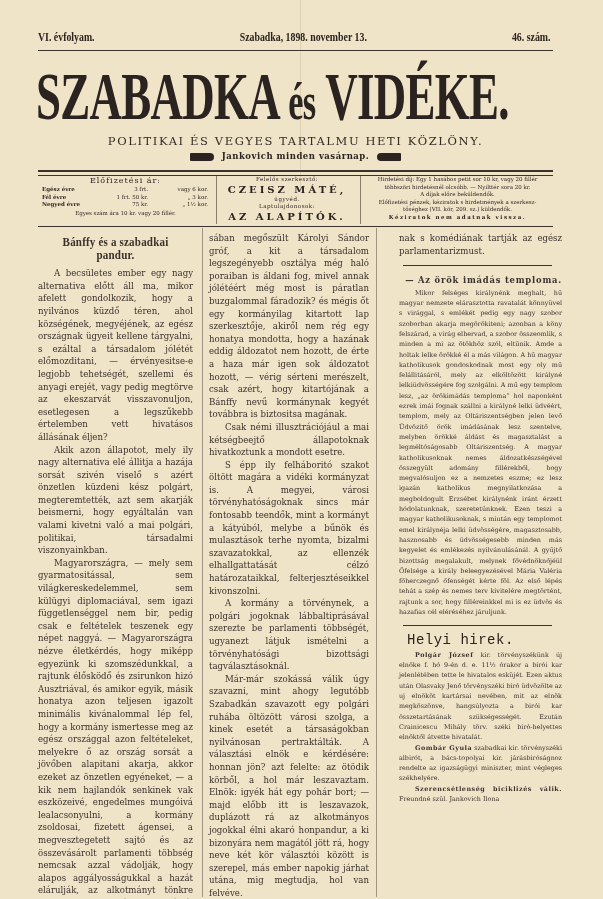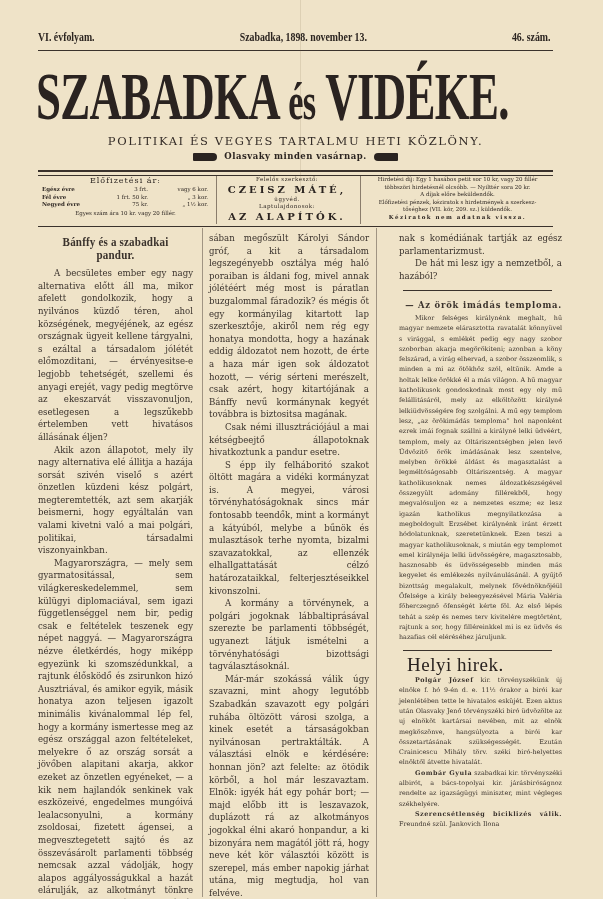--- a/index.html
+++ b/index.html
@@ -74,21 +74,21 @@
   .col p.noindent { text-indent: 0; }
   .headline {
     font-family: "Liberation Serif", serif; font-weight: bold; font-size: 13px;
     text-align: center; margin: 4px 0 6px 0; letter-spacing: 0.2px;
     transform: scaleX(0.85);
   }
   .sep { height: 0; border-top: 1.5px solid #3a322c; margin: 8px 10px 8px 4px; }
   .section-title { font-weight: bold; text-align: right; font-size: 8.4px; letter-spacing: 0.8px; margin-bottom: 1px; }
   .col-3 .small-text { font-size: 6.4px; line-height: 10.3px; }
   .helyi {
-    font-family: Liberation Serif, serif; font-size: 19px; letter-spacing: 0.5px;
+    font-family: Liberation Mono, monospace; font-size: 14px; letter-spacing: 0.5px;
     margin: 6px 0 3px 8px; color: #2a2320; font-weight: normal;
   }
   .bold-name { font-weight: bold; letter-spacing: 0.5px; }
 </style>
 </head>
 <body>
 
 <div class="page">
   <div class="topline">
     <span>VI. évfolyam.</span>
@@ -99,21 +99,21 @@
 
   <div class="masthead">
     <span>SZABADKA</span>
     <span class="es">és</span>
     <span>VIDÉKE.</span>
   </div>
 
   <div class="subtitle">POLITIKAI ÉS VEGYES TARTALMU HETI KÖZLÖNY.</div>
   <div class="appears">
     <span class="hand"></span>
-    <span>Olasvaky minden vasárnap.</span>
+    <span>Jankovich minden vasárnap.</span>
     <span class="hand right"></span>
   </div>
   <div class="rule-double"></div>
 
   <div class="infobox">
     <div class="info-col info-1">
       <div class="h">Előfizetési ár:</div>
       <div class="price-row">
         <span>Egész évre</span>
         <span>3 frt.</span>
@@ -152,30 +152,29 @@
   <div class="col col-1">
     <div class="headline">Bánffy és a szabadkai pandur.</div>
     <p>A becsületes ember egy nagy alternativa előtt áll ma, mikor afelett gondolkozik, hogy a nyilvános küzdő téren, ahol községének, megyéjének, az egész országnak ügyeit kellene tárgyalni, s ezáltal a társadalom jólétét előmozditani, — érvényesitse-e legjobb tehetségét, szellemi és anyagi erejét, vagy pedig megtörve az ekeszarvát visszavonuljon, esetlegesen a legszűkebb értelemben vett hivatásos állásának éljen?</p>
     <p>Akik azon állapotot, mely ily nagy alternativa elé állitja a hazája sorsát szivén viselő s azért önzetlen küzdeni kész polgárt, megteremtették, azt sem akarják beismerni, hogy egyáltalán van valami kivetni való a mai polgári, politikai, társadalmi viszonyainkban.</p>
     <p>Magyarországra, — mely sem gyarmatositással, sem világkereskedelemmel, sem külügyi diplomaciával, sem igazi függetlenséggel nem bir, pedig csak e feltételek teszenek egy népet naggyá. — Magyarországra nézve életkérdés, hogy miképp egyezünk ki szomszédunkkal, a rajtunk élősködő és zsirunkon hizó Ausztriával, és amikor egyik, másik honatya azon teljesen igazolt minimális kivánalommal lép fel, hogy a kormány ismertesse meg az egész országgal azon feltételeket, melyekre ő az ország sorsát a jövőben alapitani akarja, akkor ezeket az önzetlen egyéneket, — a kik nem hajlandók senkinek vak eszközeivé, engedelmes mungóivá lealacsonyulni, a kormány zsoldosai, fizetett ágensei, a megvesztegetett sajtó és az összevásárolt parlamenti többség nemcsak azzal vádolják, hogy alapos aggályosságukkal a hazát elárulják, az alkotmányt tönkre teszik, az ország tekintélyét lerontják, hanem a magyar nemzet legderekabb embereit a pisztoly csöve elé állitani sem átalják.</p>
 
   </div>
 
   <div class="col col-2">
     <p class="noindent">sában megőszült Károlyi Sándor gróf, a kit a társadalom legszegényebb osztálya még haló poraiban is áldani fog, mivel annak jólétéért még most is páratlan buzgalommal fáradozik? és mégis őt egy kormányilag kitartott lap szerkesztője, akiről nem rég egy honatya mondotta, hogy a hazának eddig áldozatot nem hozott, de érte a haza már igen sok áldozatot hozott, — vérig sérteni merészelt, csak azért, hogy kitartójának a Bánffy nevű kormánynak kegyét továbbra is biztositsa magának.</p>
-    <p>Csak némi illusztrációjául a mai kétségbeejtő állapotoknak hivatkoztunk a pandur esetre.</p>
+    <p>Csak némi illusztrációjául a mai kétségbeejtő állapotoknak hivatkoztunk a mondott esetre.</p>
     <p>S épp ily felháboritó szakot öltött magára a vidéki kormányzat is. A megyei, városi törvényhatóságoknak sincs már fontosabb teendők, mint a kormányt a kátyúból, melybe a bűnök és mulasztások terhe nyomta, bizalmi szavazatokkal, az ellenzék elhallgattatását célzó határozataikkal, felterjesztéseikkel kivonszolni.</p>
     <p>A kormány a törvénynek, a polgári jogoknak lábbaltiprásával szerezte be parlamenti többségét, ugyanezt látjuk ismételni a törvényhatósági bizottsági tagválasztásoknál.</p>
     <p>Már-már szokássá válik úgy szavazni, mint ahogy legutóbb Szabadkán szavazott egy polgári ruhába öltözött városi szolga, a kinek esetét a társaságokban nyilvánosan pertraktálták. A választási elnök e kérdésére: honnan jön? azt felelte: az ötödik körből, a hol már leszavaztam. Elnök: igyék hát egy pohár bort; — majd előbb itt is leszavazok, duplázott rá az alkotmányos jogokkal élni akaró honpandur, a ki bizonyára nem magától jött rá, hogy neve két kör választói között is szerepel, más ember napokig járhat utána, mig megtudja, hol van felvéve.</p>
 
   </div>
 
   <div class="col col-3">
     <p class="noindent">nak s komédiának tartják az egész parlamentarizmust.</p>
-    <p>De hát mi lesz igy a nemzetből, a hazából?</p>
     <div class="sep"></div>
     <div class="section-title">— Az örök imádás temploma.</div>
     <p class="small-text">Mikor felséges királynénk meghalt, hű magyar nemzete elárasztotta ravatalát könnyüvel s virággal, s emlékét pedig egy nagy szobor szoborban akarja megörökiteni; azonban a köny felszárad, a virág elhervad, a szobor összeomlik, s minden a mi az ötökhöz szól, eltűnik. Amde a holtak lelke örökké él a más világon. A hű magyar katholikusok gondoskodnak most egy oly mű felállitásáról, mely az elköltözött királyné lelkiüdvösségére fog szolgálni. A mű egy templom lesz, „az örökimádás temploma“ hol naponként ezrek imái fognak szállni a királyné lelki üdvéért, templom, mely az Oltáriszentségben jelen levő Üdvözitő örök imádásának lesz szentelve, melyben örökké áldást és magasztalást a legméltóságosabb Oltáriszentség. A magyar katholikusoknak nemes áldozatkészségével összegyült adomány fillérekből, hogy megvalósuljon ez a nemzetes eszme; ez lesz igazán katholikus megnyilatkozása a megboldogult Erzsébet királynénk iránt érzett hódolatunknak, szeretetünknek. Ezen teszi a magyar katholikusoknak, s miután egy templomot emel királynéja lelki üdvösségére, magasztosabb, hasznosabb és üdvösségesebb minden más kegyelet és emlékezés nyilvánulásánál. A gyűjtő bizottság megalakult, melynek fővédnöknőjéül Őfelsége a király beleegyezésével Mária Valéria főherczegnő őfenségét kérte föl. Az első lépés tehát a szép és nemes terv kivitelére megtörtént, rajtunk a sor, hogy filléreinkkel mi is ez üdvös és hazafias cél eléréséhez járuljunk.</p>
     <div class="sep"></div>
     <div class="helyi">Helyi hirek.</div>
     <p class="small-text"><span class="bold-name">Polgár József</span> <span>kir. törvényszékünk új elnöke f. hó 9-én d. e. 11½ órakor a birói kar jelenlétében tette le hivatalos esküjét. Ezen aktus után Olasvaky Jenő törvényszéki biró üdvözölte az uj elnököt kartársai nevében, mit az elnök megköszönve, hangsúlyozta a birói kar összetartásának szükségességét. Ezután Crainicescu Mihály törv. széki biró-helyettes elnöktől átvette hivatalát.</span></p>
     <p class="small-text"><span class="bold-name">Gombár Gyula</span> <span>szabadkai kir. törvényszéki albirót, a bács-topolyai kir. járásbiróságnoz rendelte az igazságügyi miniszter, mint végleges székhelyére.</span></p>
     <p class="small-text"><span class="bold-name">Szerencsétlenség biciklizés válik.</span> <span>Freundné szül. Jankovich Ilona</span></p>
   </div>
 </div>

